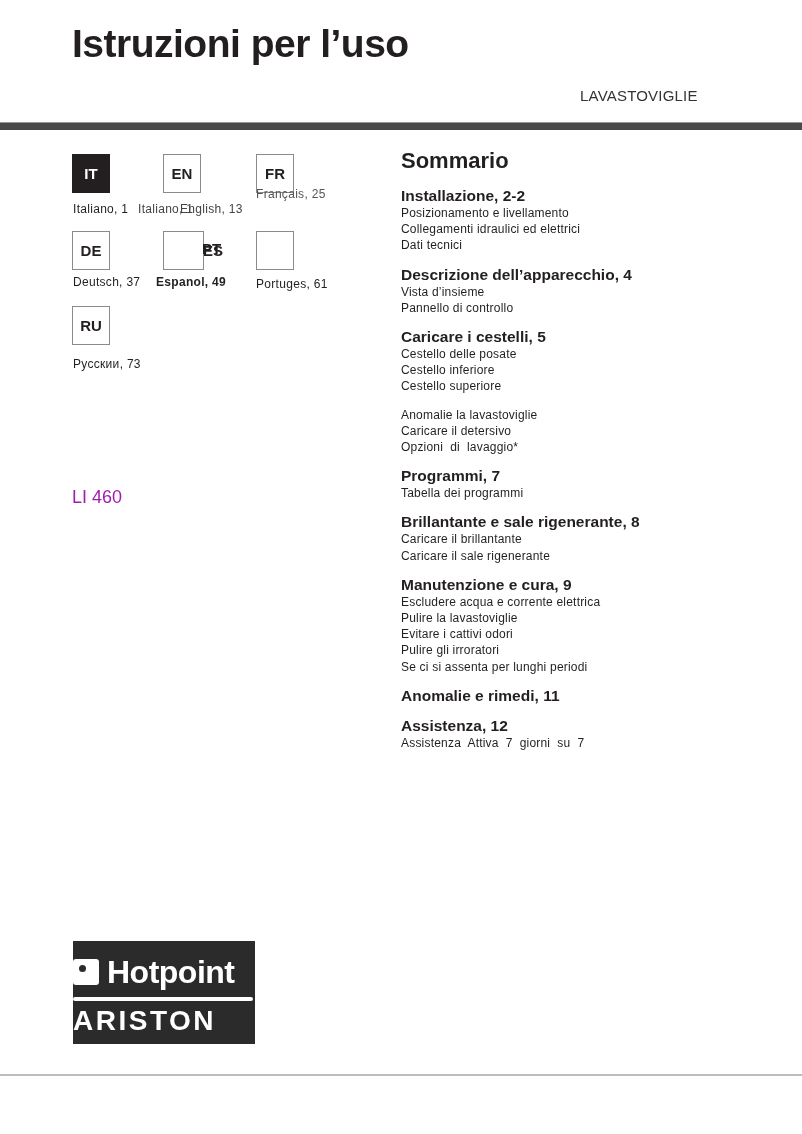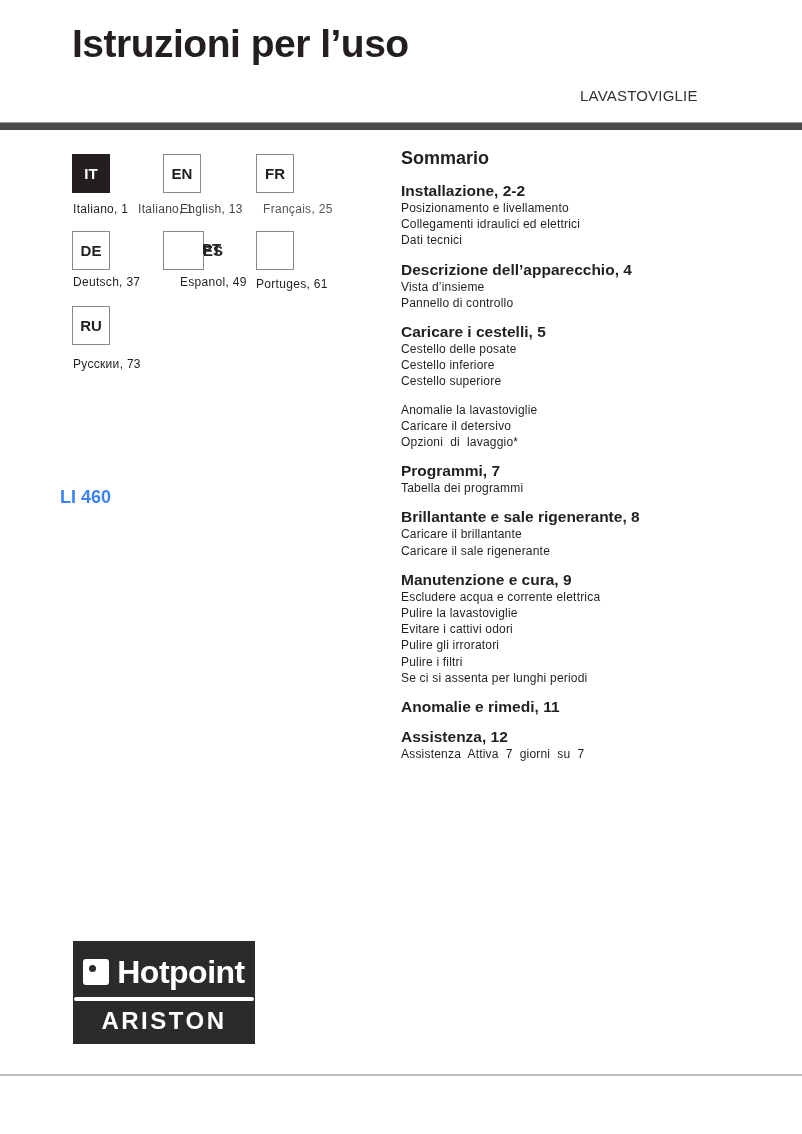--- a/index.html
+++ b/index.html
@@ -18,38 +18,38 @@
       font-size: 15px; font-weight: bold; color: #231f20; display: flex; align-items: center;
       justify-content: center; background: #fff; cursor: pointer;
     }
     .lang-box.active { background: #231f20; color: #fff; border-color: #231f20; }
     .lang-box.es { justify-content: flex-start; padding-left: 8px; }
     .pt-overlay { font-size: 15px; font-weight: bold; color: #231f20; }
     .lang-label { font-size: 12px; color: #231f20; white-space: nowrap; letter-spacing: 0.3px; }
     .lang-label.grey { color: #555; }
     .lang-label.overlap { color: #444; }
 
-    .model { left: 60px; top: 487px; font-size: 18px; font-weight: bold; color: #3b82f6; }
+    .model { left: 72px; top: 487px; font-size: 18px; font-weight: normal; color: #a21caf; }
 
     .toc { left: 401px; top: 148px; width: 380px; }
-    .toc-title { font-size: 18px; font-weight: bold; margin-bottom: 13px; color: #231f20; }
+    .toc-title { font-size: 22px; font-weight: bold; margin-bottom: 13px; color: #231f20; }
     .toc-section { margin-bottom: 12px; }
     .toc-heading { font-size: 15.5px; font-weight: bold; line-height: 18px; color: #231f20; }
     .toc-item { font-size: 12px; line-height: 16.2px; color: #231f20; letter-spacing: 0.2px; }
 
     .logo {
       left: 73px; top: 941px; width: 182px; height: 103px; background: #2b2b2b;
-      display: flex; flex-direction: column; align-items: center; color: #fff;
+      display: flex; flex-direction: column; color: #fff;
     }
     .logo-top { display: flex; align-items: center; margin-top: 13px; }
     .logo-square { width: 26px; height: 26px; background: #fff; border-radius: 3px; position: relative; margin-right: 8px; }
     .logo-square::after { content: ""; position: absolute; left: 6px; top: 6px; width: 7px; height: 7px; background: #2b2b2b; border-radius: 50%; }
     .logo-hotpoint { font-size: 32px; font-weight: bold; letter-spacing: -0.5px; line-height: 36px; }
     .logo-rule { width: 180px; height: 4px; background: #fff; margin-top: 7px; border-radius: 2px; }
-    .logo-ariston { font-size: 24px; font-weight: bold; letter-spacing: 2.5px; margin-top: 7px; line-height: 26px; }
+    .logo-ariston { font-size: 28px; font-weight: bold; letter-spacing: 2.5px; margin-top: 7px; line-height: 26px; }
   </style>
 </head>
 <body>
 
 <div class="abs title">Istruzioni per l’uso</div>
 <div class="abs category">LAVASTOVIGLIE</div>
 <div class="abs top-bar"></div>
 
 <div>
 
@@ -60,32 +60,32 @@
 
   <div class="abs lang-box" style="left:163px; top:154px;">
     <span>EN</span>
   </div>
   <div class="abs lang-label overlap" style="left:138px; top:202px;">Italiano, 1</div>
   <div class="abs lang-label overlap" style="left:164px; top:202px;padding-left:16px;">English, 13</div>
 
   <div class="abs lang-box" style="left:256px; top:154px;">
     <span>FR</span>
   </div>
-  <div class="abs lang-label grey" style="left:256px; top:202px;margin-left:7px;">Français, 25</div>
+  <div class="abs lang-label grey" style="left:256px; top:187px;">Français, 25</div>
 
   <div class="abs lang-box" style="left:72px; top:231px;">
     <span>DE</span>
   </div>
   <div class="abs lang-label" style="left:73px; top:275px;">Deutsch,  37</div>
 
   <div class="abs lang-box es" style="left:163px; top:231px;padding-left:39px;">
     <span>ES</span>
   </div>
   <div class="abs pt-overlay" style="left:202px; top:240px;">PT</div>
-  <div class="abs lang-label" style="left:180px; top:275px;">Espanol,  49</div>
+  <div class="abs lang-label" style="left:156px; top:275px;font-weight:bold;">Espanol,  49</div>
 
   <div class="abs lang-box" style="left:256px; top:231px;"></div>
   <div class="abs lang-label" style="left:256px; top:277px;">Portuges,  61</div>
 
   <div class="abs lang-box" style="left:72px; top:306px;">
     <span>RU</span>
   </div>
   <div class="abs lang-label" style="left:73px; top:357px;">Русскии,  73</div>
 </div>
 
@@ -130,21 +130,20 @@
     <div class="toc-item">Caricare il brillantante</div>
     <div class="toc-item">Caricare il sale rigenerante</div>
   </div>
 
   <div class="toc-section">
     <div class="toc-heading">Manutenzione e cura, 9</div>
     <div class="toc-item">Escludere acqua e corrente elettrica</div>
     <div class="toc-item">Pulire la lavastoviglie</div>
     <div class="toc-item">Evitare i cattivi odori</div>
     <div class="toc-item">Pulire gli irroratori</div>
-    <div class="toc-item">Pulire i filtri</div>
     <div class="toc-item">Se ci si assenta per lunghi periodi</div>
   </div>
 
 
   <div class="toc-section">
     <div class="toc-heading">Anomalie e rimedi, 11</div>
   </div>
 
   <div class="toc-section">
     <div class="toc-heading">Assistenza, 12</div>

